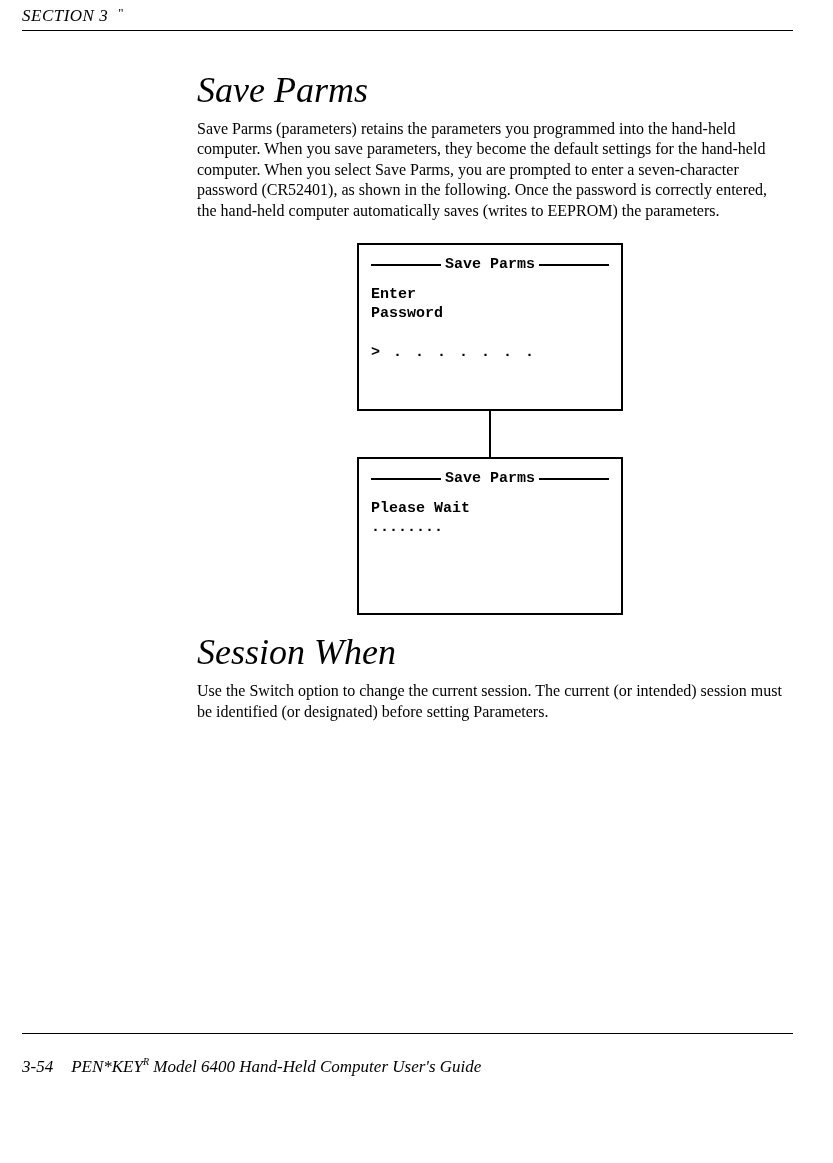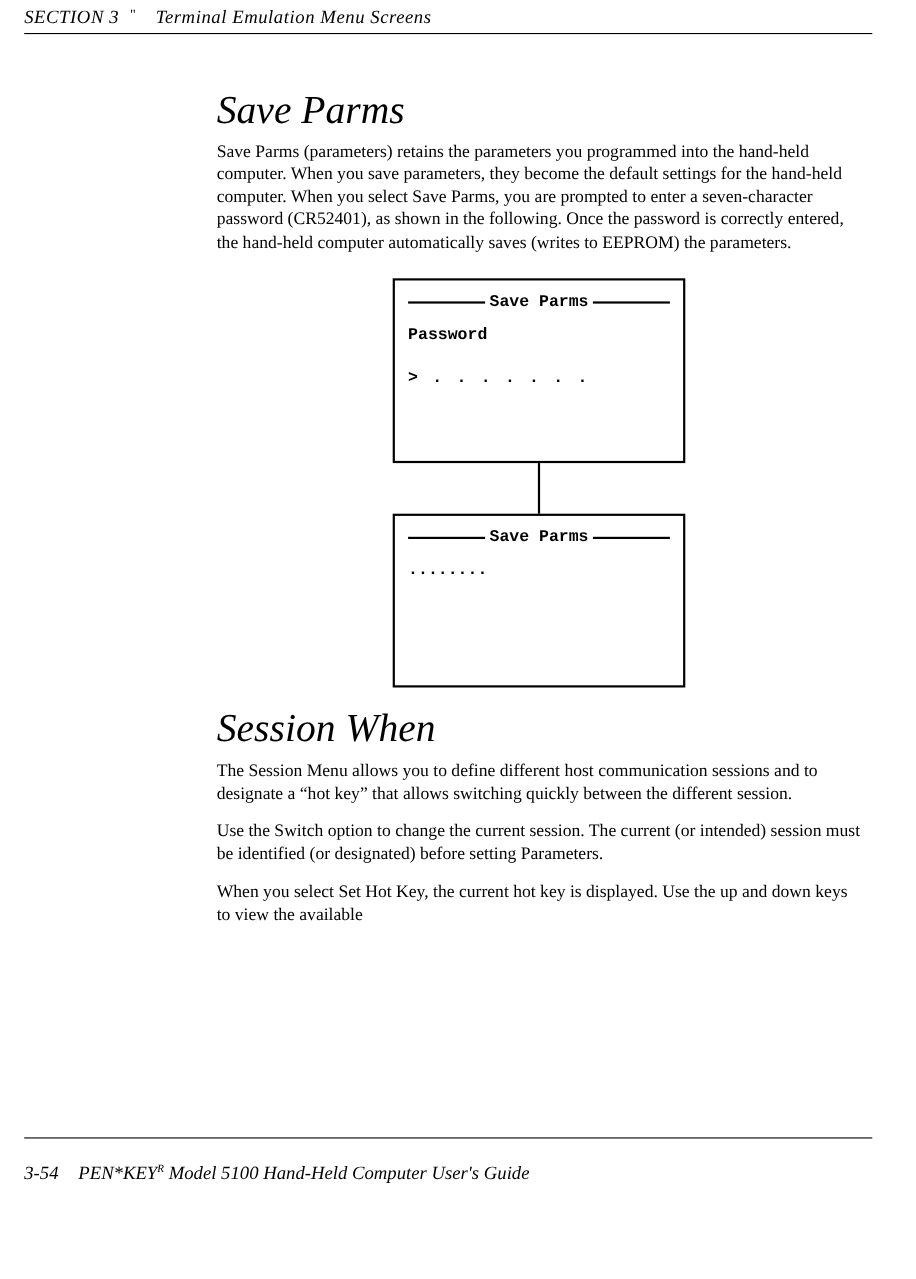--- a/index.html
+++ b/index.html
@@ -37,21 +37,21 @@
     top: -4px;
   }
   .header-title {
     font-style: italic;
     font-size: 17px;
     letter-spacing: 0.5px;
   }
   .content {
     margin-left: 197px;
     margin-right: 50px;
-    margin-top: 48px;
+    margin-top: 38px;
   }
   h1.title {
     font-style: italic;
     font-weight: normal;
     font-size: 36px;
     margin: 0 0 8px 0;
     font-family: Georgia, "Times New Roman", serif;
   }
   p.body {
     font-size: 16px;
@@ -126,61 +126,60 @@
   }
 </style>
 </head>
 <body>
 
 <div class="page">
 
   <div class="header">
     <span class="section-label">SECTION 3</span>
     <span class="quote-mark">"</span>
-    <span class="header-title">Terminal Emulation Menu Screens</span>
   </div>
 
   <div class="content">
 
     <h1 class="title">Save Parms</h1>
     <p class="body">Save Parms (parameters) retains the parameters you programmed into the hand-held computer.  When you save parameters, they become the default settings for the hand-held computer.  When you select Save Parms, you are prompted to enter a seven-character password (CR52401), as shown in the following.  Once the password is correctly entered, the hand-held computer automatically saves (writes to EEPROM) the parameters.</p>
 
     <div class="screens-wrap">
 
       <div class="screen-box">
         <div class="screen-title-row">
           <div class="screen-title-line"></div>
           <div class="screen-title-text">Save Parms</div>
           <div class="screen-title-line"></div>
         </div>
+        <div class="screen-text">Enter</div>
         <div class="screen-text">Password</div>
         <div class="screen-text">&nbsp;</div>
         <div class="screen-text prompt-line">&gt; . . . . . . .</div>
       </div>
 
       <div class="connector"></div>
 
       <div class="screen-box small">
         <div class="screen-title-row">
           <div class="screen-title-line"></div>
           <div class="screen-title-text">Save Parms</div>
           <div class="screen-title-line"></div>
         </div>
+        <div class="screen-text">Please Wait</div>
         <div class="screen-text">........</div>
       </div>
 
     </div>
 
     <h1 class="title">Session When</h1>
-    <p class="body">The Session Menu allows you to define different host communication sessions and to designate a “hot key” that allows switching quickly between the different session.</p>
     <p class="body">Use the Switch option to change the current session.  The current (or intended) session must be identified (or designated) before setting Parameters.</p>
-    <p class="body">When you select Set Hot Key, the current hot key is displayed.  Use the up and down keys to view the available</p>
 
   </div>
 
   <div class="footer">
     <span class="pagenum">3-54</span>
     <span>
-      <span>PEN*KEY</span><sup>R</sup><span> Model 5100 Hand-Held Computer User's Guide</span>
+      <span>PEN*KEY</span><sup>R</sup><span> Model 6400 Hand-Held Computer User's Guide</span>
     </span>
   </div>
 
 </div>
 
 </body></html>

